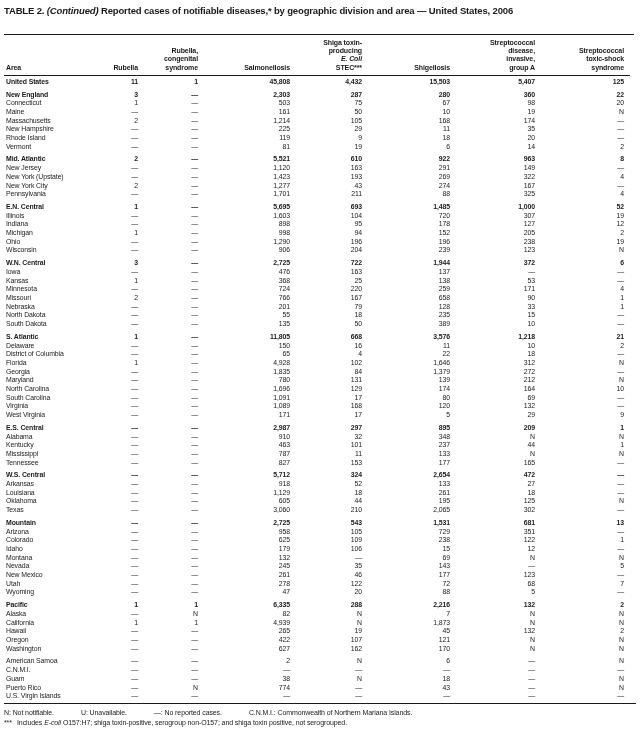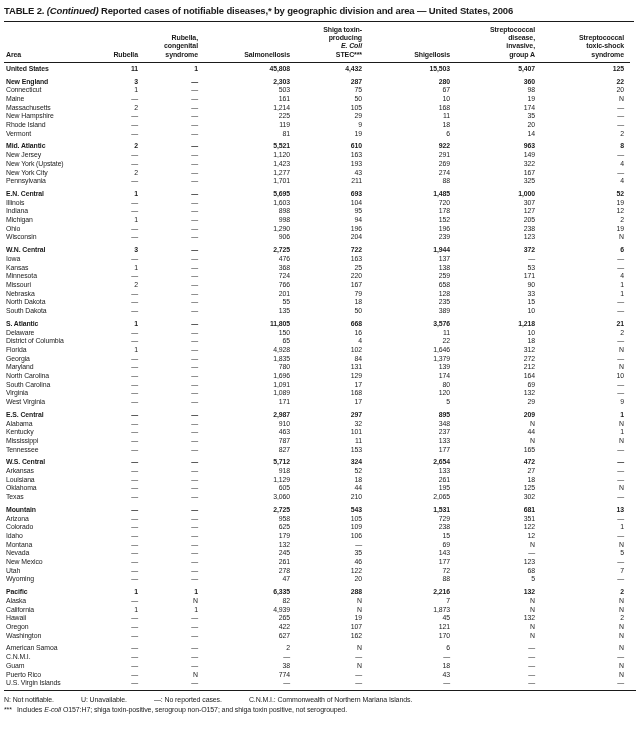--- a/index.html
+++ b/index.html
@@ -5,21 +5,21 @@
   html,body{margin:0;padding:0;background:#fff;}
   body{
     width:640px;height:732px;overflow:hidden;
     font-family:"Liberation Sans",sans-serif;
     color:#1a1a1a;
     -webkit-font-smoothing:antialiased;
   }
   .page{padding:5px 6px 0 4px;}
   .title{
     font-size:9.5px;font-weight:bold;letter-spacing:-0.15px;
-    padding-bottom:5px;border-bottom:1.2px solid #1a1a1a;
+    padding-bottom:18px;border-bottom:1.2px solid #1a1a1a;
     white-space:nowrap;
   }
   .title .it{font-style:italic;}
   table{
     border-collapse:collapse;table-layout:fixed;
     width:626px;margin-left:0;
   }
   thead th{
     font-size:7px;font-weight:bold;line-height:8.2px;letter-spacing:-0.1px;
     vertical-align:bottom;padding:4px 0 3px 0;

